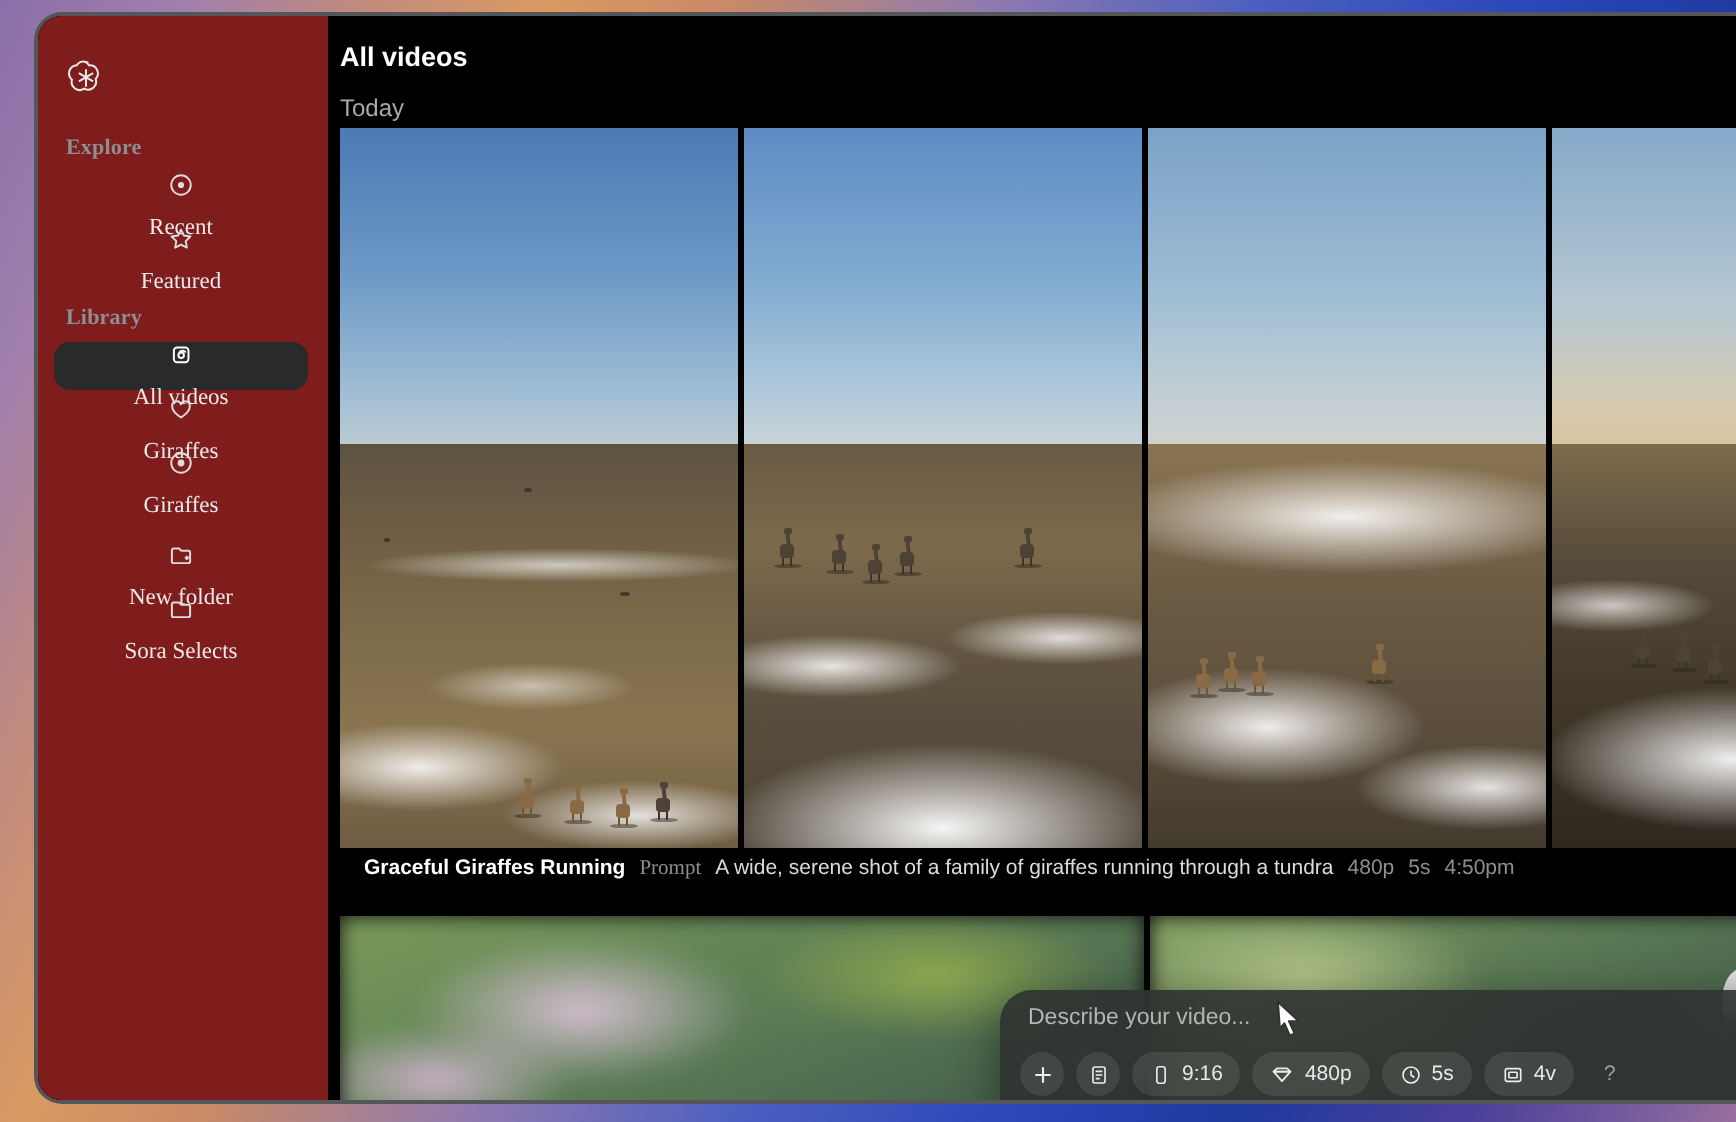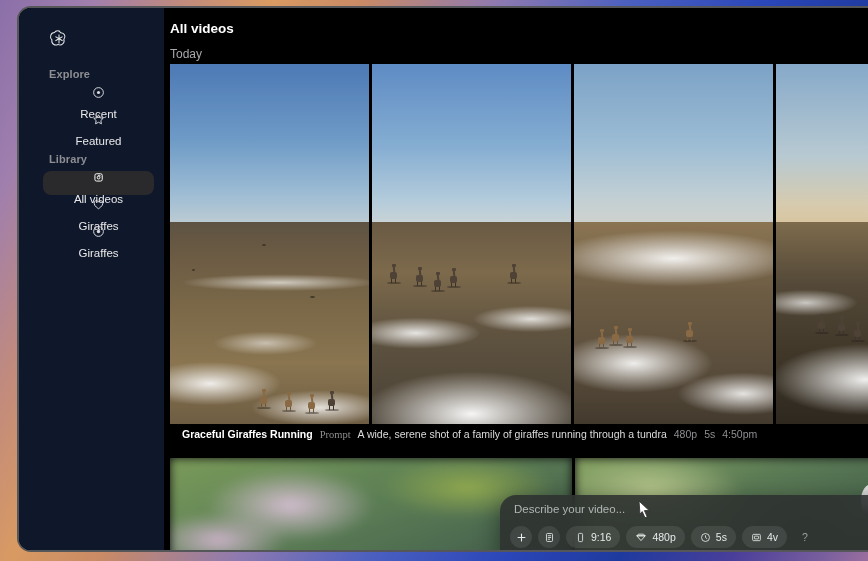--- a/index.html
+++ b/index.html
@@ -33,23 +33,24 @@
     inset: 0;
     background: #000;
     display: flex;
     overflow: hidden;
   }
 
   
   #sidebar {
     width: 145px;
     flex: 0 0 145px;
-    background: #0f172a;
-    padding: 14px 0 0 16px;
+    background: #7f1d1d;
+    padding: 14px 0 0 0;
     position: relative;
+    font-family: Liberation Serif, serif;
   }
   .brand-logo {
     margin: 6px 0 0 13px;
     width: 22px; height: 22px;
     display: block;
   }
   .section-label {
     color: #8e8e93;
     font-size: 11px;
     font-weight: 600;
@@ -366,20 +367,39 @@
                 <circle cx="8" cy="8" r="6"></circle>
                 <circle cx="8" cy="8" r="2.1" fill="#dcdcde" stroke="none"></circle>
               </svg>
           </span>
           <span>Giraffes</span>
         </div>
       </div>
 
       <div class="nav-gap"></div>
 
+      <div class="nav-group">
+        <div class="nav-item">
+          <span class="ico">
+            <svg viewBox="0 0 16 16" fill="none" stroke="#dcdcde" stroke-width="1.2" stroke-linejoin="round">
+                <path d="M2.4 5.2V12a1 1 0 0 0 1 1h9.2a1 1 0 0 0 1-1V6.4a1 1 0 0 0-1-1H8.2L6.8 4H3.4a1 1 0 0 0-1 1z"></path>
+                <path d="M11.6 8.4v2.6M10.3 9.7h2.6"></path>
+              </svg>
+          </span>
+          <span>New folder</span>
+        </div>
+        <div class="nav-item">
+          <span class="ico">
+            <svg viewBox="0 0 16 16" fill="none" stroke="#dcdcde" stroke-width="1.2" stroke-linejoin="round">
+                <path d="M2.4 5.2V12a1 1 0 0 0 1 1h9.2a1 1 0 0 0 1-1V6.4a1 1 0 0 0-1-1H8.2L6.8 4H3.4a1 1 0 0 0-1 1z"></path>
+              </svg>
+          </span>
+          <span>Sora Selects</span>
+        </div>
+      </div>
     </aside>
 
     <main id="main">
 
       <div id="page-title">All videos</div>
       <div id="date-group-label">Today</div>
 
       <div class="video-row" id="row-1">
 
         <div class="video-card">

